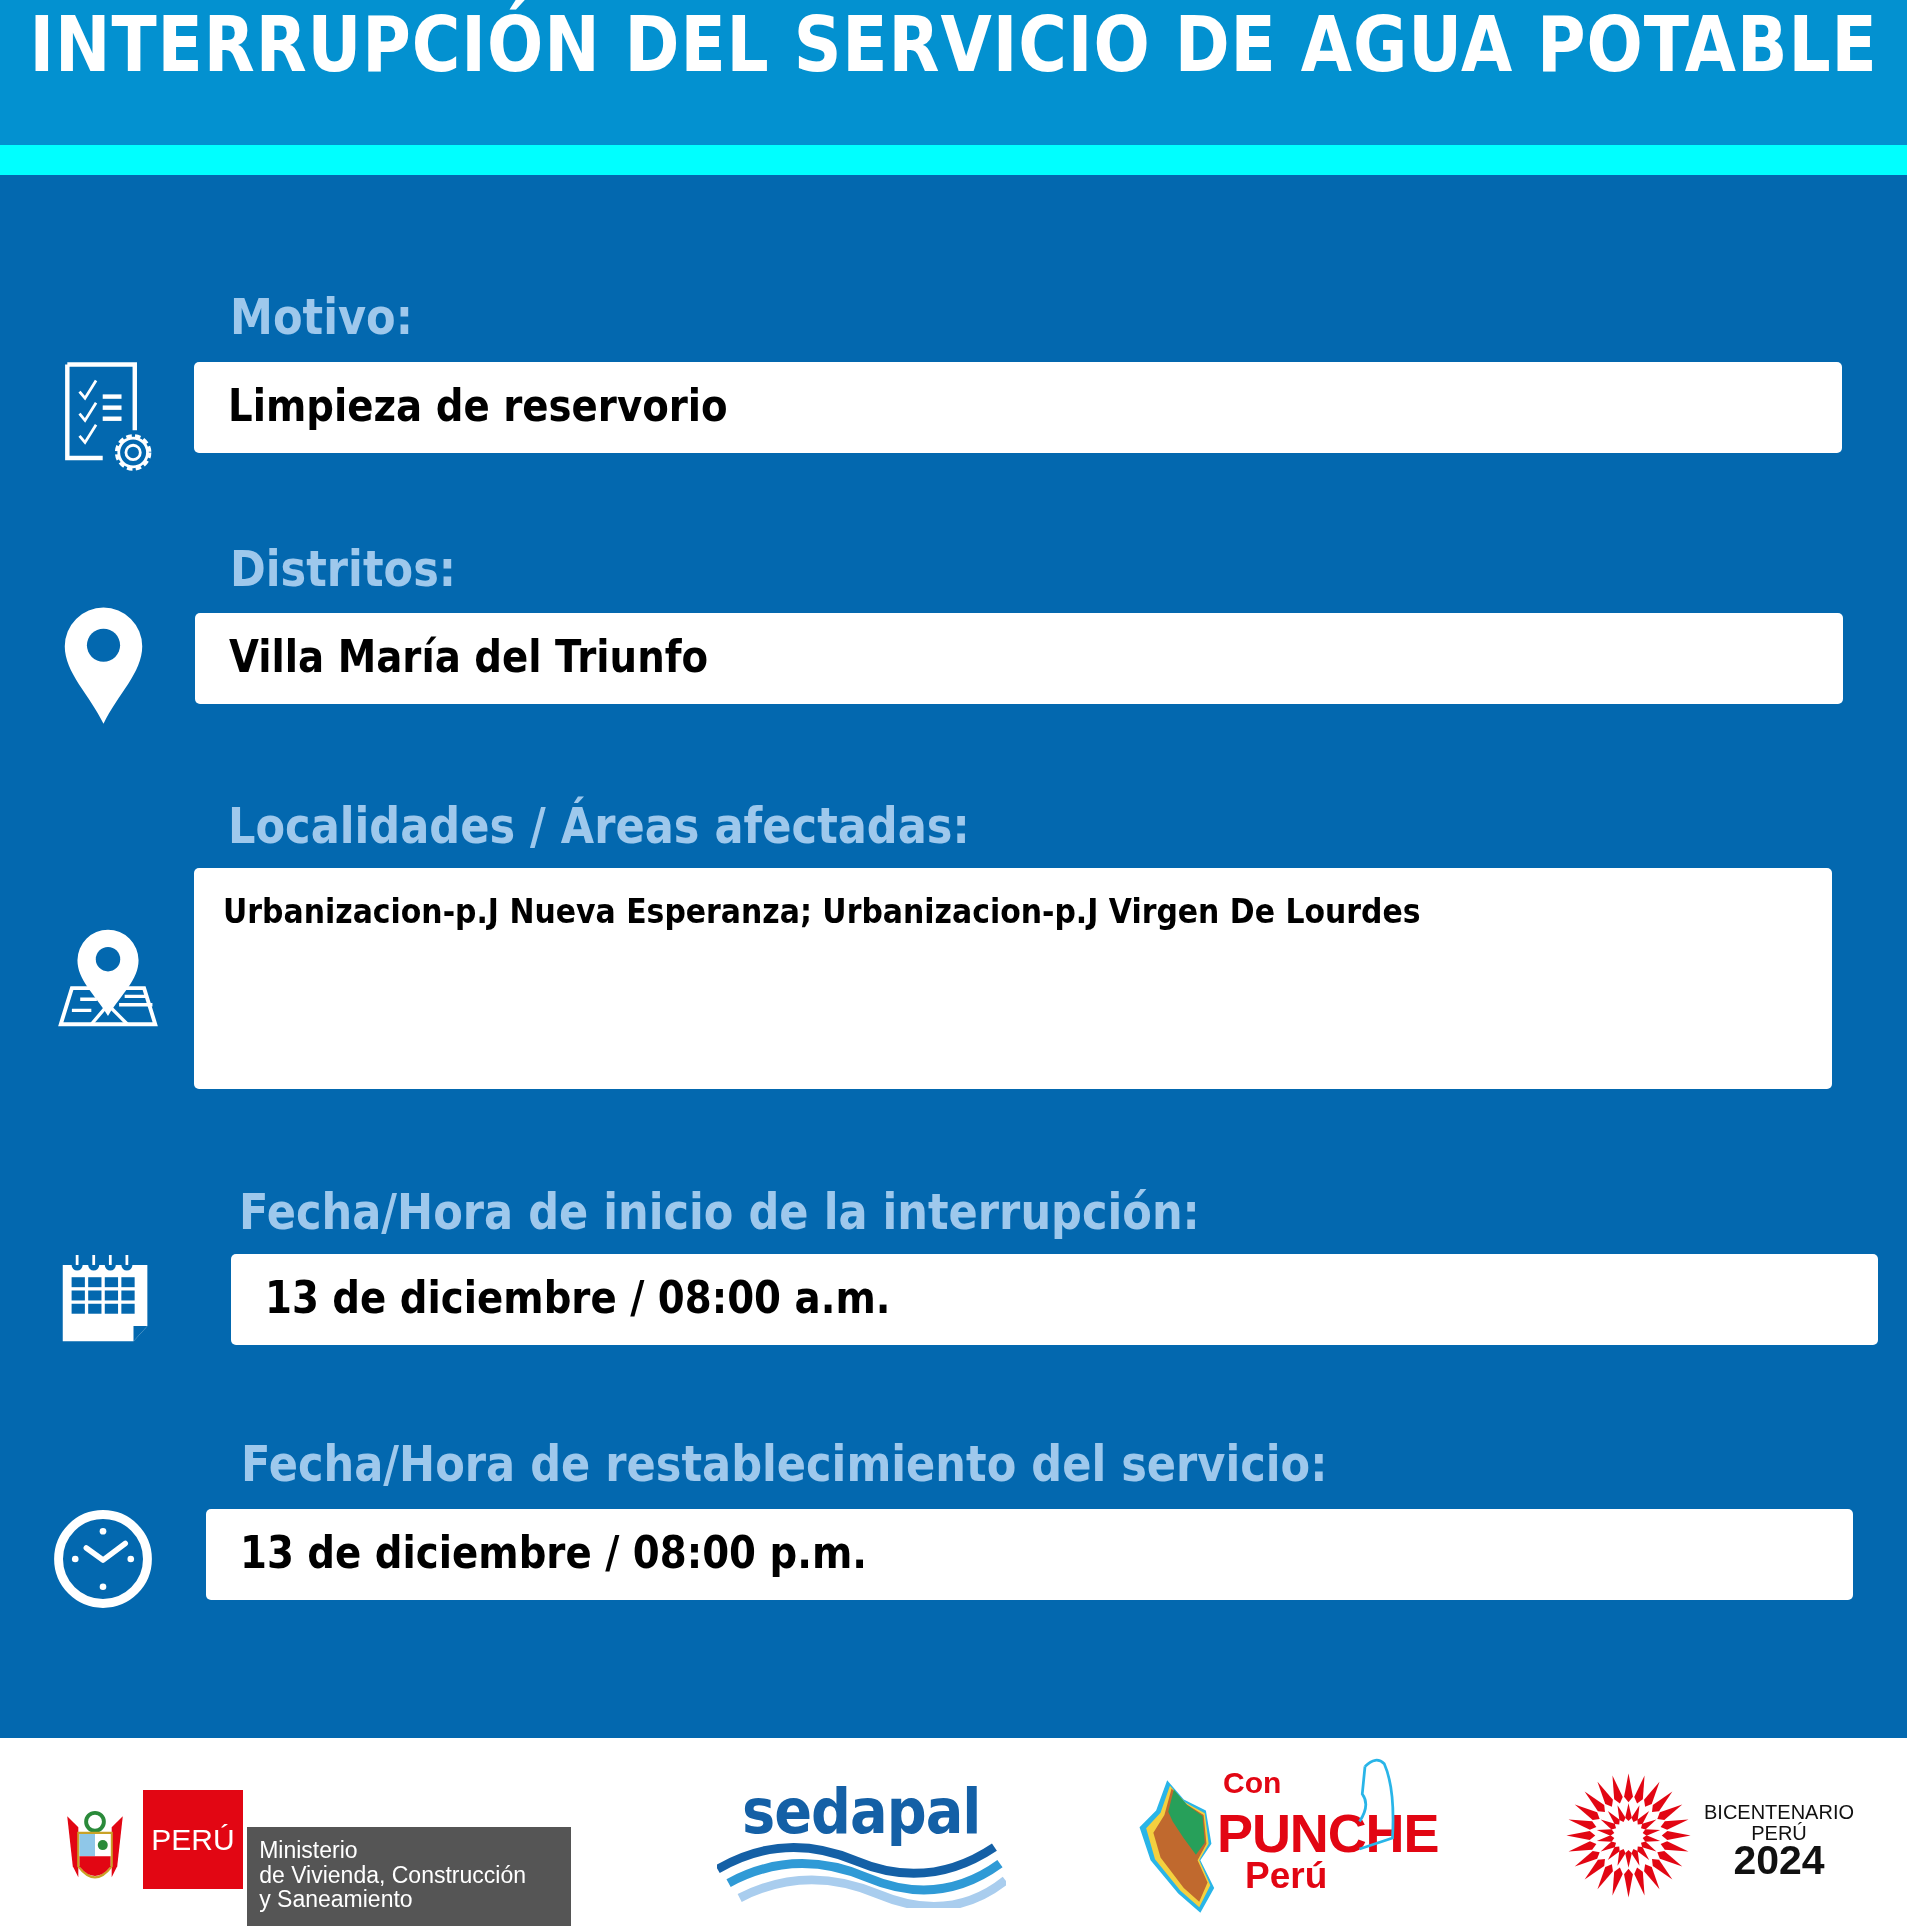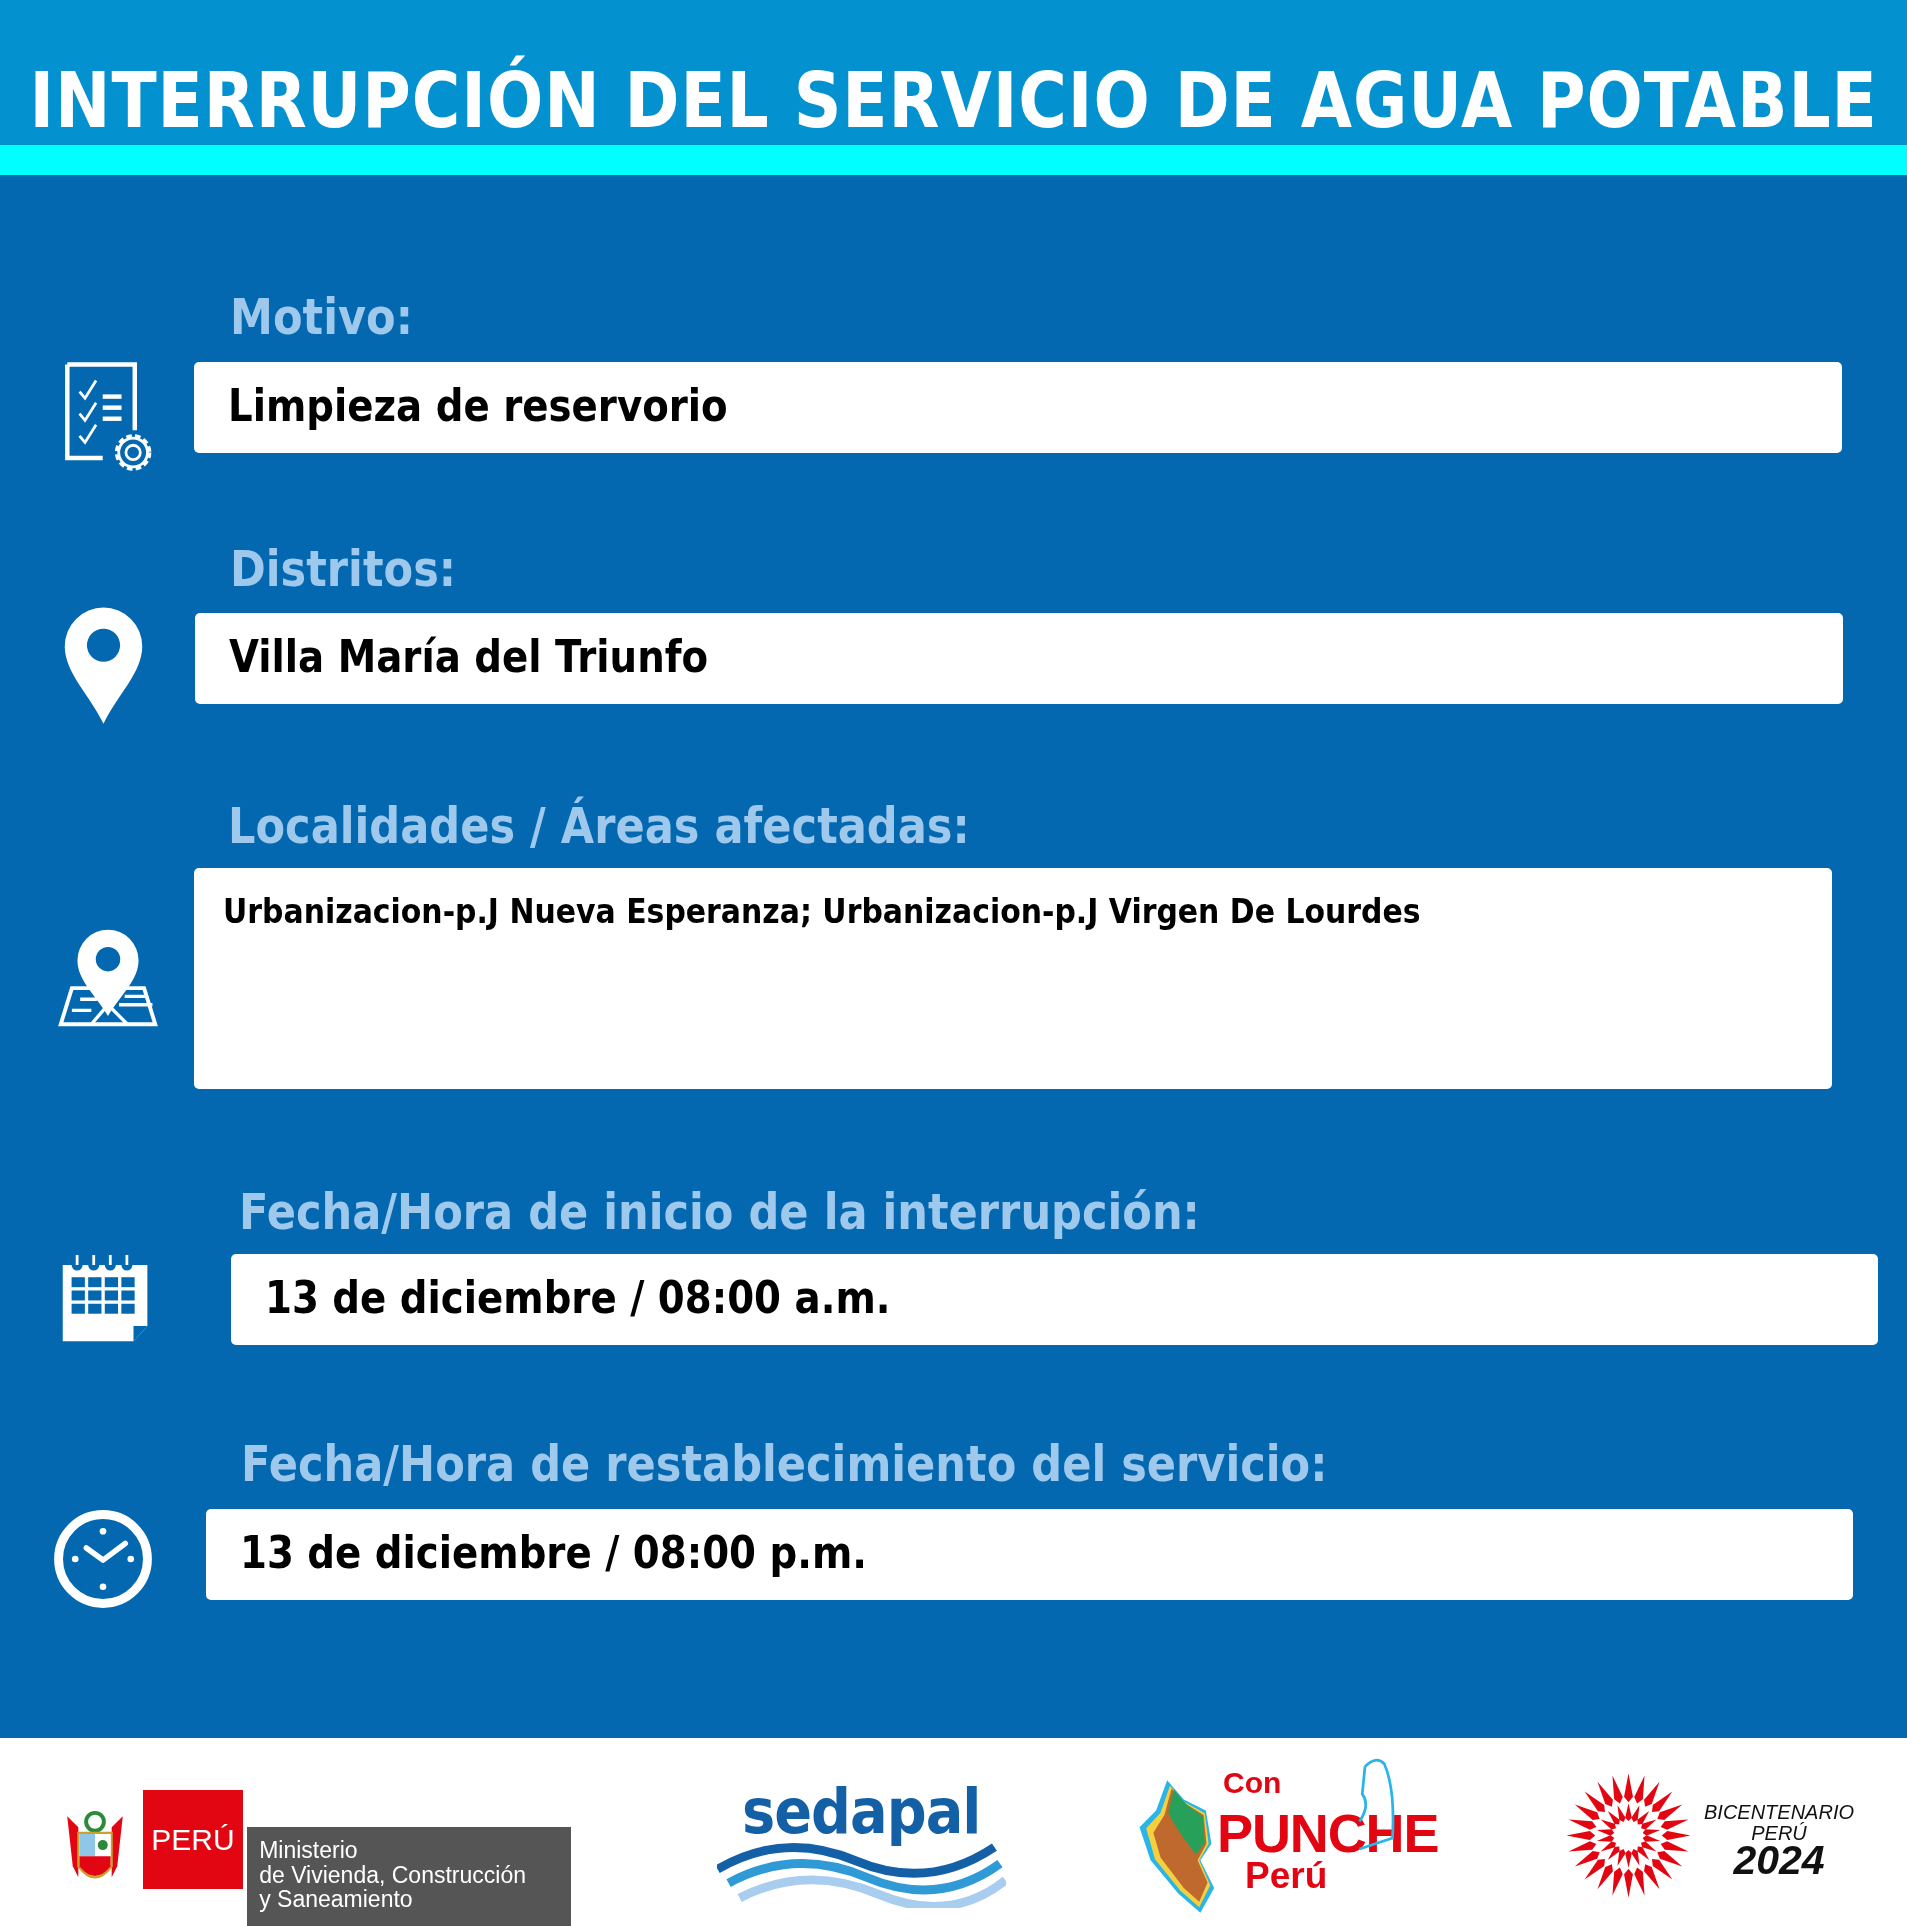--- a/index.html
+++ b/index.html
@@ -1,33 +1,33 @@
 <!DOCTYPE html>
 <html style="font-size:9px"><head>
 <meta charset="utf-8">
 <style>
   html, body { margin:0; padding:0; }
   body { width:1907px; height:1926px; position:relative; overflow:hidden; background:#0368af; font-family:"Liberation Sans", "DejaVu Sans", sans-serif; }
-  .header { position:absolute; left:0; top:0; width:1907px; height:145px; background:#0391d0; display:flex; align-items:flex-end; justify-content:center; }
+  .header { position:absolute; left:0; top:0; width:1907px; height:145px; background:#0391d0; display:flex; align-items:flex-start; justify-content:center; }
   .header h1 { margin:0; color:#ffffff; font-size:77px; font-weight:700; letter-spacing:1.1px; font-family:"DejaVu Sans", sans-serif; transform:scaleX(0.86); white-space:nowrap; }
   .stripe { position:absolute; left:0; top:145px; width:1907px; height:29.5px; background:#00ffff; }
   .main { position:absolute; left:0; top:175px; width:1907px; height:1563px; background:#0368af; }
   .label { position:absolute; color:#9ec8ec; font-weight:700; font-size:49px; font-family:"DejaVu Sans", sans-serif; transform-origin:left center; transform:scaleX(0.88); white-space:nowrap; }
   .box { position:absolute; background:#ffffff; border-radius:5px; }
   .box .val { position:absolute; left:34px; color:#000; font-weight:700; font-size:44px; font-family:"DejaVu Sans", sans-serif; transform-origin:left center; transform:scaleX(0.88); white-space:nowrap; }
   .box .val.small { font-size:34px; }
   .icon { position:absolute; }
   .footer { position:absolute; left:0; top:1738px; width:1907px; height:188px; background:#ffffff; }
   .peru-red { position:absolute; left:143px; top:52px; width:100px; height:99px; background:#e20613; color:#fff; font-size:30px; display:flex; align-items:center; justify-content:center; }
   .minv-grey { position:absolute; left:247px; top:52px; width:324px; height:99px; background:#555555; color:#fff; font-size:23px; line-height:24.5px; padding:11px 0 0 12.2px; box-sizing:border-box;margin-top:37px; }
   .sedapal { position:absolute; left:717px; top:31px; width:289px; height:139px; }
   .sedapal-text { position:absolute; left:25px; top:5.6px; color:#1460a6; font-weight:700; font-size:62px; font-family:"DejaVu Sans", sans-serif; letter-spacing:-1.1px; transform:scaleX(0.9); transform-origin:left; }
   .punche { position:absolute; left:1134px; top:16.7px; width:267px; height:167px; }
   .bicent { position:absolute; left:1562px; top:31px; width:311px; height:133px; }
-  .bicent-text { position:absolute; left:142px; top:33px; text-align:center; color:#111; font-size:20px; line-height:21px;font-style:italic; }
+  .bicent-text { position:absolute; left:142px; top:33px; text-align:center; color:#111; font-size:20px; line-height:21px; }
   .bicent-text .yr { font-size:41px; font-weight:700; line-height:33px; }
 </style>
 </head>
 <body>
 
 <div class="header">
   <h1>INTERRUPCIÓN DEL SERVICIO DE AGUA POTABLE</h1>
 </div>
 <div class="stripe"></div>
 

